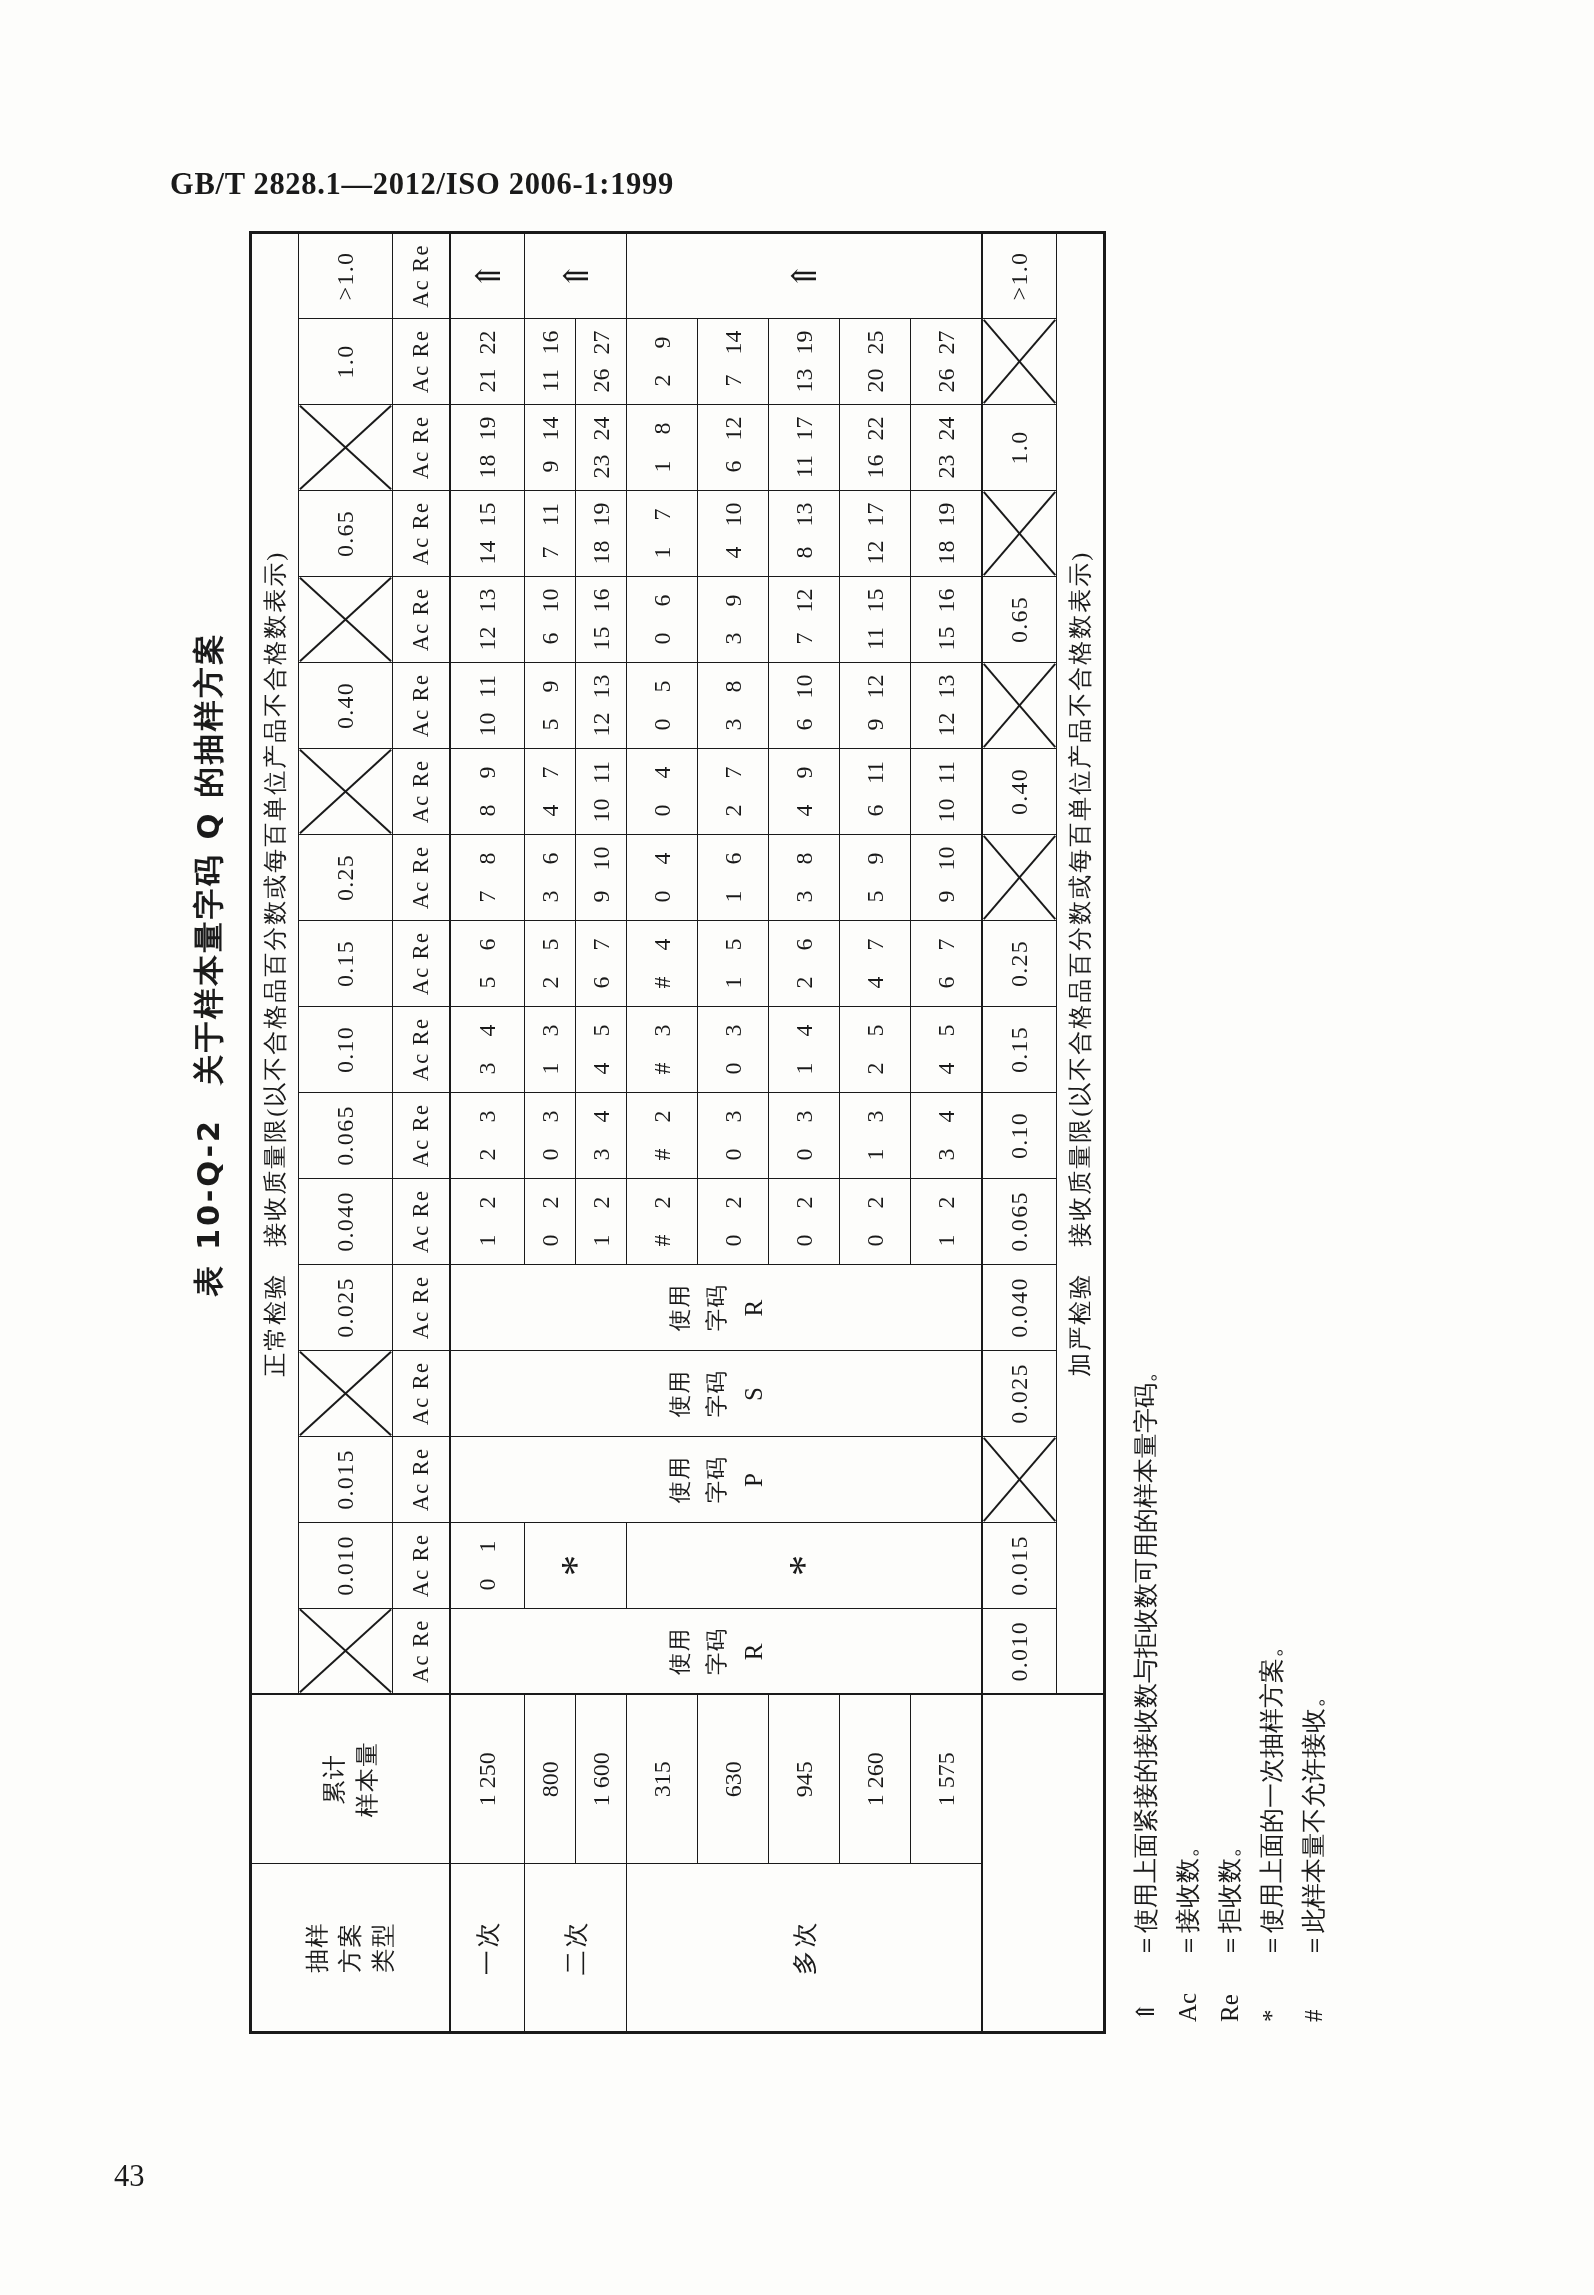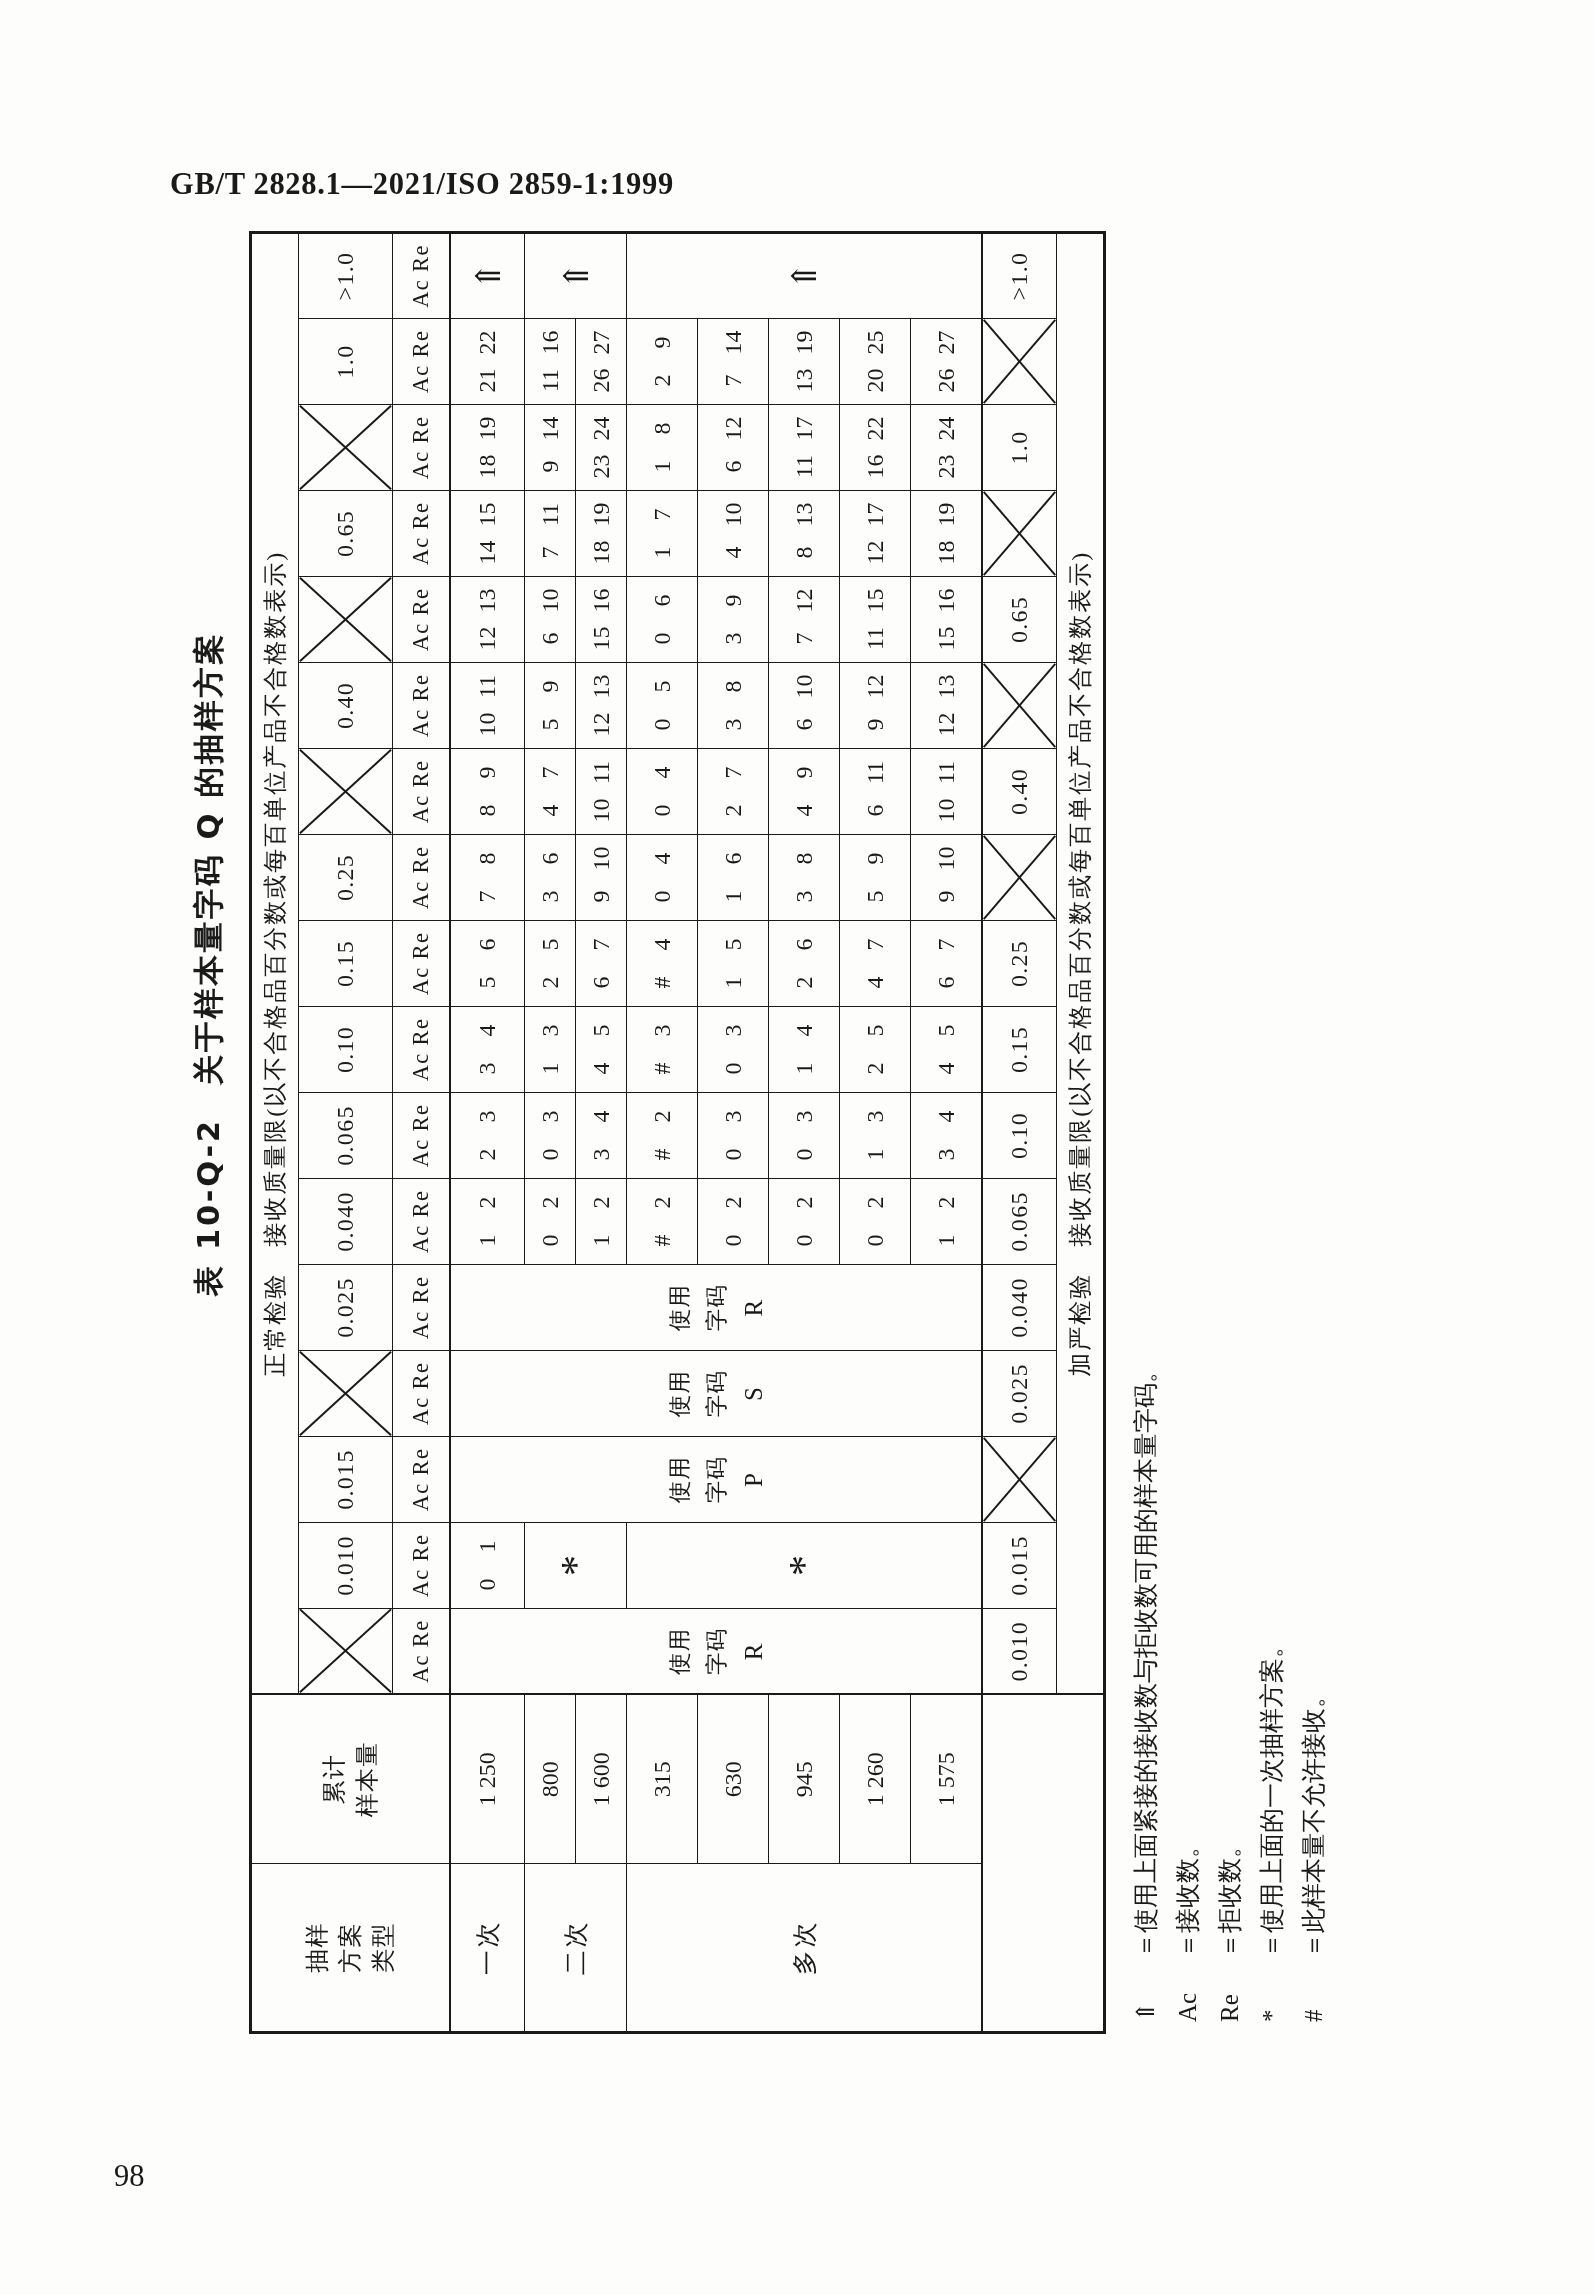--- a/index.html
+++ b/index.html
@@ -45,21 +45,21 @@
   td.arrow{font-size:34px;}
   td.star{font-size:42px;line-height:0;}
   .footnotes{margin-top:18.6px;padding-left:12px;}
   .fline{font-size:25px;line-height:42px;white-space:nowrap;}
   .fsym{display:inline-block;min-width:64px;}
 </style>
 </head>
 <body>
 
 <div class="sheet">
-  <div class="doc-header">GB/T 2828.1—2021/ISO 2859-1:1999</div>
+  <div class="doc-header">GB/T 2828.1—2012/ISO 2006-1:1999</div>
 
   <div class="rot">
     <div class="rt-title">表 10-Q-2　关于样本量字码 Q 的抽样方案</div>
     <table class="grid" id="grid">
         <colgroup>
           <col style="width:169px">
           <col style="width:169px">
           <col style="width:86px">
           <col style="width:86px">
           <col style="width:86px">
@@ -347,15 +347,15 @@
       </table>
     <div class="footnotes" id="footnotes">
         <div class="fline"><span class="fsym">⇑</span><span class="ftext">＝使用上面紧接的接收数与拒收数可用的样本量字码。</span></div>
         <div class="fline"><span class="fsym">Ac</span><span class="ftext">＝接收数。</span></div>
         <div class="fline"><span class="fsym">Re</span><span class="ftext">＝拒收数。</span></div>
         <div class="fline"><span class="fsym">*</span><span class="ftext">＝使用上面的一次抽样方案。</span></div>
         <div class="fline"><span class="fsym">#</span><span class="ftext">＝此样本量不允许接收。</span></div>
       </div>
   </div>
 
-  <div class="page-number">98</div>
+  <div class="page-number">43</div>
 </div>
 
 
 </body></html>

